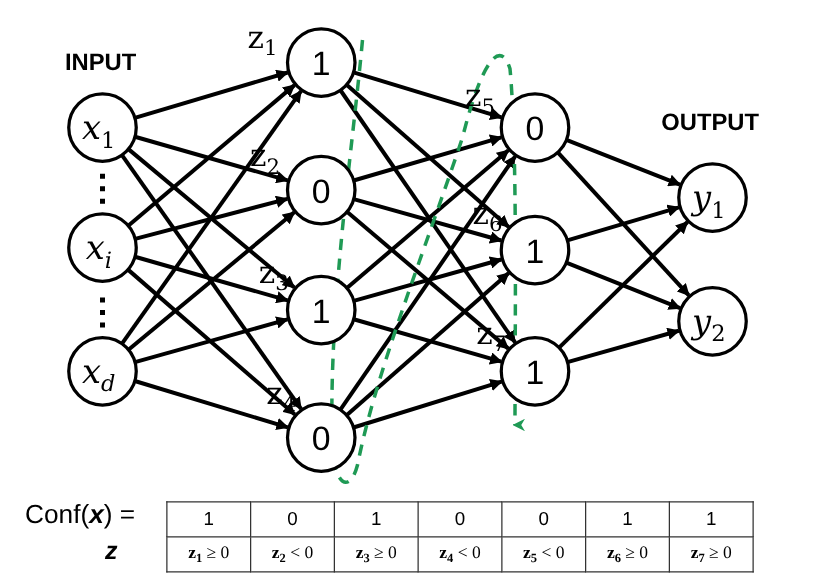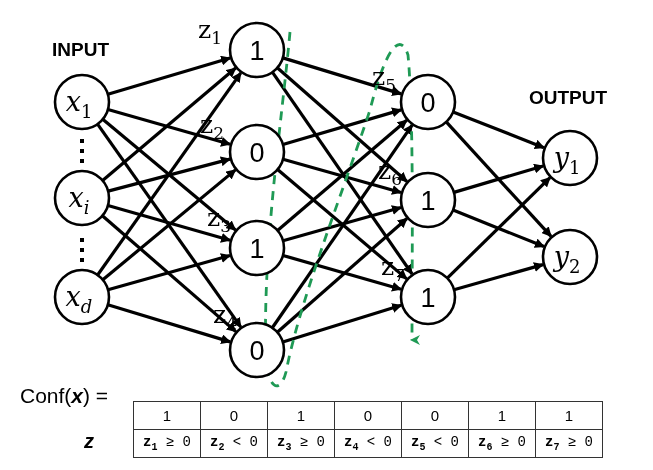--- a/index.html
+++ b/index.html
@@ -2,26 +2,26 @@
 <html><head>
 <meta charset="utf-8">
 <style>
   html, body { margin: 0; padding: 0; background: #ffffff; }
   body { width: 653px; height: 470px; position: relative; overflow: hidden; font-family: "Liberation Sans", sans-serif; }
   #diagram { position: absolute; left: 0; top: 0; }
   .node-label { font-family: "DejaVu Serif", serif; font-style: italic; }
   .val-text { font-family: "Liberation Sans", sans-serif; }
   .z-label { font-family: "DejaVu Serif", serif; }
   .section-label { font-family: "Liberation Sans", sans-serif; font-weight: bold; }
-  #conf-label { position: absolute; left: 20px; top: 384px; font-size: 21px; color: #000; font-family: "Liberation Sans", sans-serif; }
+  #conf-label { position: absolute; left: 20px; top: 400px; font-size: 21px; color: #000; font-family: "Liberation Sans", sans-serif; }
   #conf-label b { font-style: italic; }
   #z-row-label { position: absolute; left: 84px; top: 430px; font-size: 20px; font-weight: bold; font-style: italic; font-family: "Liberation Sans", sans-serif; }
   #conf-table { position: absolute; left: 133px; top: 401px; border-collapse: collapse; }
   #conf-table td { border: 1px solid #333; width: 66px; height: 27px; text-align: center; padding: 0; font-size: 15px; }
-  #conf-table td.cond { font-family: Liberation Mono, monospace; font-size: 14px; }
+  #conf-table td.cond { font-family: Liberation Serif, serif; font-size: 14px; }
   #conf-table td.cond b { font-weight: bold; }
   #conf-table td.val { font-family: "Liberation Sans", sans-serif; }
 </style>
 </head>
 <body>
 
 <svg id="diagram" width="653" height="395" viewBox="0 0 653 395" xmlns="http://www.w3.org/2000/svg">
   <defs>
     <marker id="arrow" markerWidth="10" markerHeight="10" refX="9" refY="5" orient="auto" markerUnits="userSpaceOnUse">
       <path d="M0,0 L10,5 L0,10 z" fill="#000"></path>

